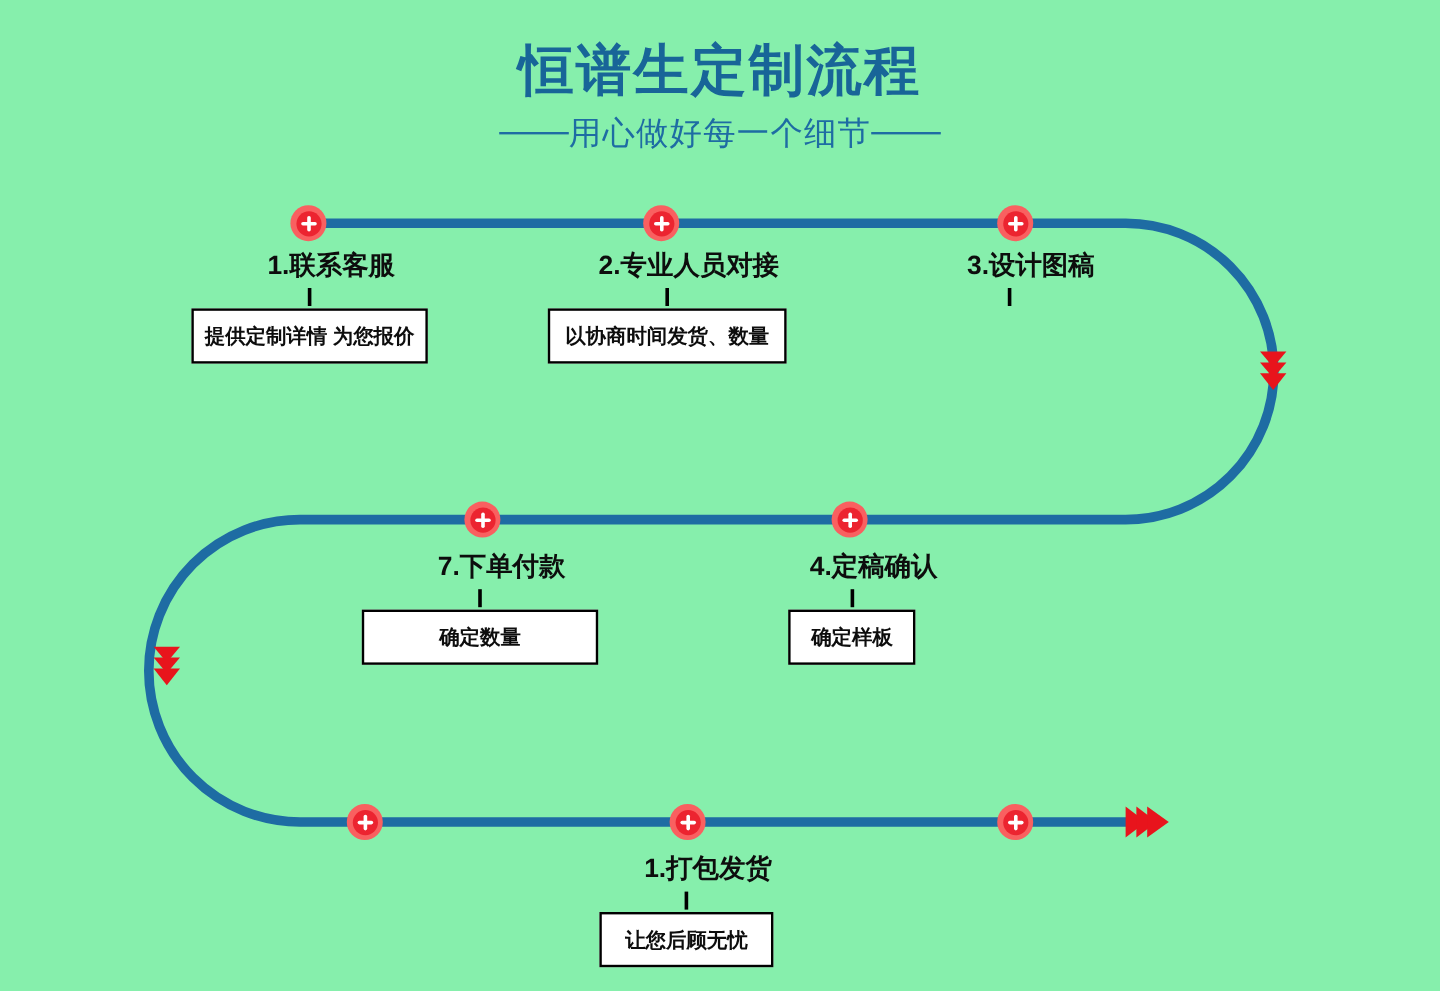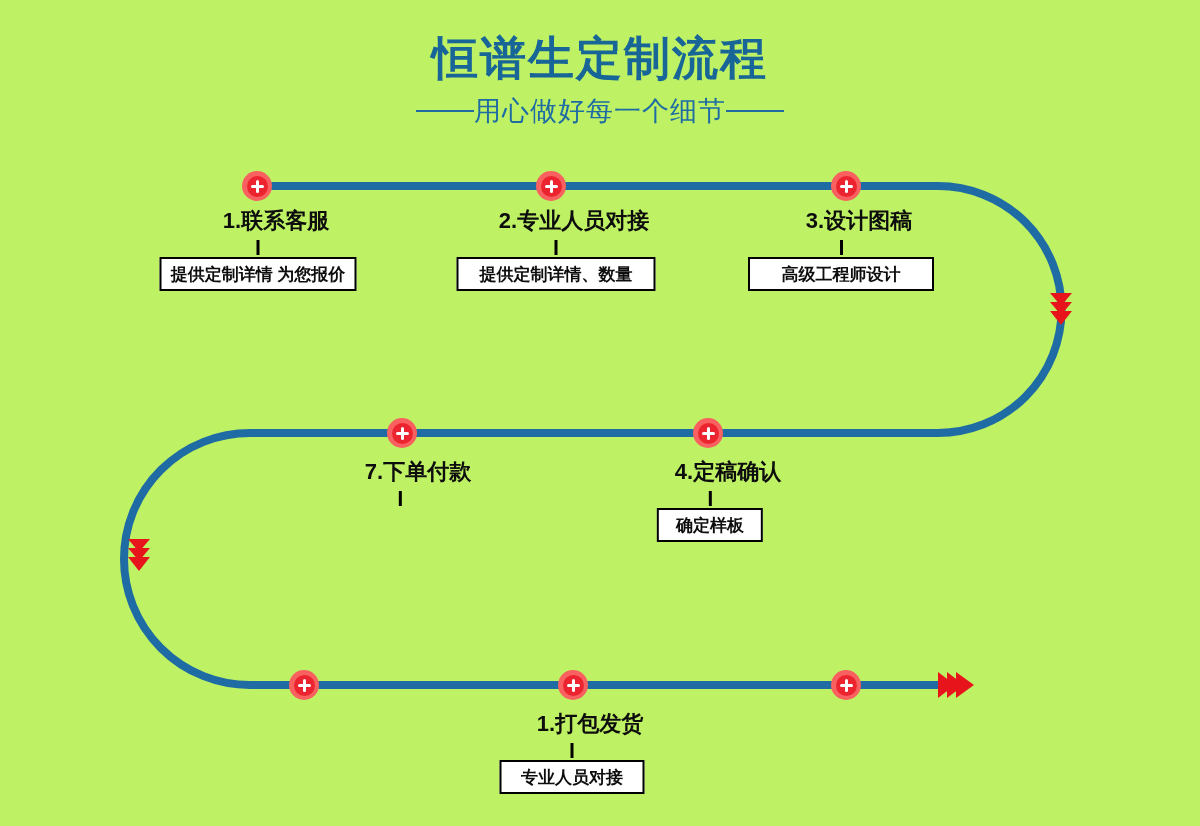--- a/index.html
+++ b/index.html
@@ -1,17 +1,17 @@
 <!DOCTYPE html>
 <html><head>
 <meta charset="utf-8">
 <style>
   html,body{margin:0;padding:0;background:#fff;}
   body{font-family:"Liberation Sans","DejaVu Sans",sans-serif;}
-  .canvas{position:relative;width:1200px;height:826px;background:#bef264;overflow:hidden;}
+  .canvas{position:relative;width:1200px;height:826px;background:#86efac;overflow:hidden;}
 
   
   .title{position:absolute;top:28px;left:0;width:100%;text-align:center;
          font-size:46px;font-weight:bold;color:#186598;letter-spacing:2px;}
   .subtitle-row{position:absolute;top:93px;left:0;width:100%;
          display:flex;justify-content:center;align-items:center;}
   .subtitle-line{width:58px;height:2px;background:#1e6ca3;}
   .subtitle{font-size:27px;color:#1e6ca3;letter-spacing:1px;}
 
   
@@ -23,21 +23,21 @@
   .marker-inner{width:21px;height:21px;border-radius:50%;background:#ec2430;
           display:flex;align-items:center;justify-content:center;}
   .plus{position:relative;width:13px;height:13px;}
   .plus::before{content:"";position:absolute;left:0;top:5px;width:13px;height:3px;background:#fff;border-radius:2px;}
   .plus::after{content:"";position:absolute;left:5px;top:0;width:3px;height:13px;background:#fff;border-radius:2px;}
 
   
   .step{position:absolute;transform:translateX(-50%);display:flex;flex-direction:column;align-items:center;}
   .step-label{font-size:22px;line-height:26px;font-weight:bold;color:#0d0d0d;white-space:nowrap;margin-left:36px;}
   .step-tick{width:3px;height:15px;background:#000;margin:6px 0 2px 0;}
-  .step-box{box-sizing:border-box;height:34px;border:2px solid #000;background:#fff;
+  .step-box{box-sizing:border-box;height:46px;border:2px solid #000;background:#fff;
             display:flex;align-items:center;justify-content:center;
             font-size:17px;font-weight:bold;color:#0d0d0d;white-space:nowrap;padding:0 8px;}
 </style>
 </head>
 <body>
 
 <div class="canvas">
 
   <div class="title">恒谱生定制流程</div>
   <div class="subtitle-row">
@@ -107,37 +107,37 @@
     </div>
 
   <div class="step" style="left:258px;top:208px">
     <div class="step-label">1.联系客服</div>
     <div class="step-tick"></div>
     <div class="step-box" style="width:197px">提供定制详情 为您报价</div>
   </div>
   <div class="step" style="left:556px;top:208px">
     <div class="step-label">2.专业人员对接</div>
     <div class="step-tick"></div>
-    <div class="step-box" style="width:199px">提供定制详情、数量</div>
+    <div class="step-box" style="width:199px">以协商时间发货、数量</div>
   </div>
   <div class="step" style="left:841px;top:208px">
     <div class="step-label">3.设计图稿</div>
     <div class="step-tick"></div>
-    <div class="step-box" style="width:186px">高级工程师设计</div>
   </div>
 
   <div class="step" style="left:710px;top:459px">
     <div class="step-label">4.定稿确认</div>
     <div class="step-tick"></div>
     <div class="step-box" style="width:106px">确定样板</div>
   </div>
   <div class="step" style="left:400px;top:459px">
     <div class="step-label">7.下单付款</div>
     <div class="step-tick"></div>
+    <div class="step-box" style="width:197px">确定数量</div>
   </div>
 
   <div class="step" style="left:572px;top:711px">
     <div class="step-label">1.打包发货</div>
     <div class="step-tick"></div>
-    <div class="step-box" style="width:145px">专业人员对接</div>
+    <div class="step-box" style="width:145px">让您后顾无忧</div>
   </div>
 
 </div>
 
 </body></html>

